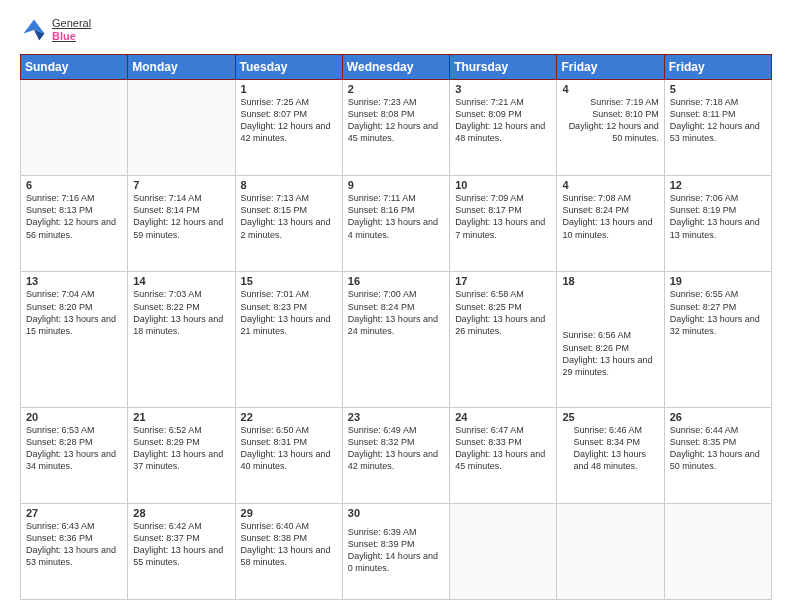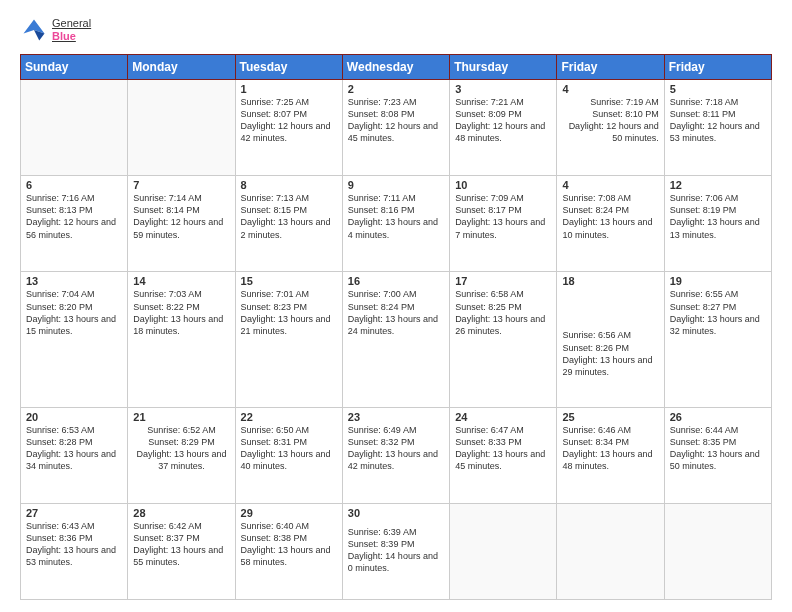--- a/index.html
+++ b/index.html
@@ -251,21 +251,21 @@
         </tr>
         <tr>
           <td>
             <span class="day-num">20</span>
             <div class="day-info" style="white-space: pre-line;">Sunrise: 6:53 AM
 Sunset: 8:28 PM
 Daylight: 13 hours and 34 minutes.</div>
           </td>
           <td>
             <span class="day-num">21</span>
-            <div class="day-info" style="white-space: pre-line; text-align: center;">Sunrise: 6:52 AM
+            <div class="day-info" style="white-space: pre-line;">Sunrise: 6:52 AM
 Sunset: 8:29 PM
 Daylight: 13 hours and 37 minutes.</div>
           </td>
           <td>
             <span class="day-num">22</span>
             <div class="day-info" style="white-space: pre-line;">Sunrise: 6:50 AM
 Sunset: 8:31 PM
 Daylight: 13 hours and 40 minutes.</div>
           </td>
           <td>
@@ -275,21 +275,21 @@
 Daylight: 13 hours and 42 minutes.</div>
           </td>
           <td>
             <span class="day-num">24</span>
             <div class="day-info" style="white-space: pre-line;">Sunrise: 6:47 AM
 Sunset: 8:33 PM
 Daylight: 13 hours and 45 minutes.</div>
           </td>
           <td>
             <span class="day-num">25</span>
-            <div class="day-info" style="white-space: pre-line;">Sunrise: 6:46 AM
+            <div class="day-info" style="white-space: pre-line; margin-left: 11px;">Sunrise: 6:46 AM
 Sunset: 8:34 PM
 Daylight: 13 hours and 48 minutes.</div>
           </td>
           <td>
             <span class="day-num">26</span>
             <div class="day-info" style="white-space: pre-line;">Sunrise: 6:44 AM
 Sunset: 8:35 PM
 Daylight: 13 hours and 50 minutes.</div>
           </td>
         </tr>

